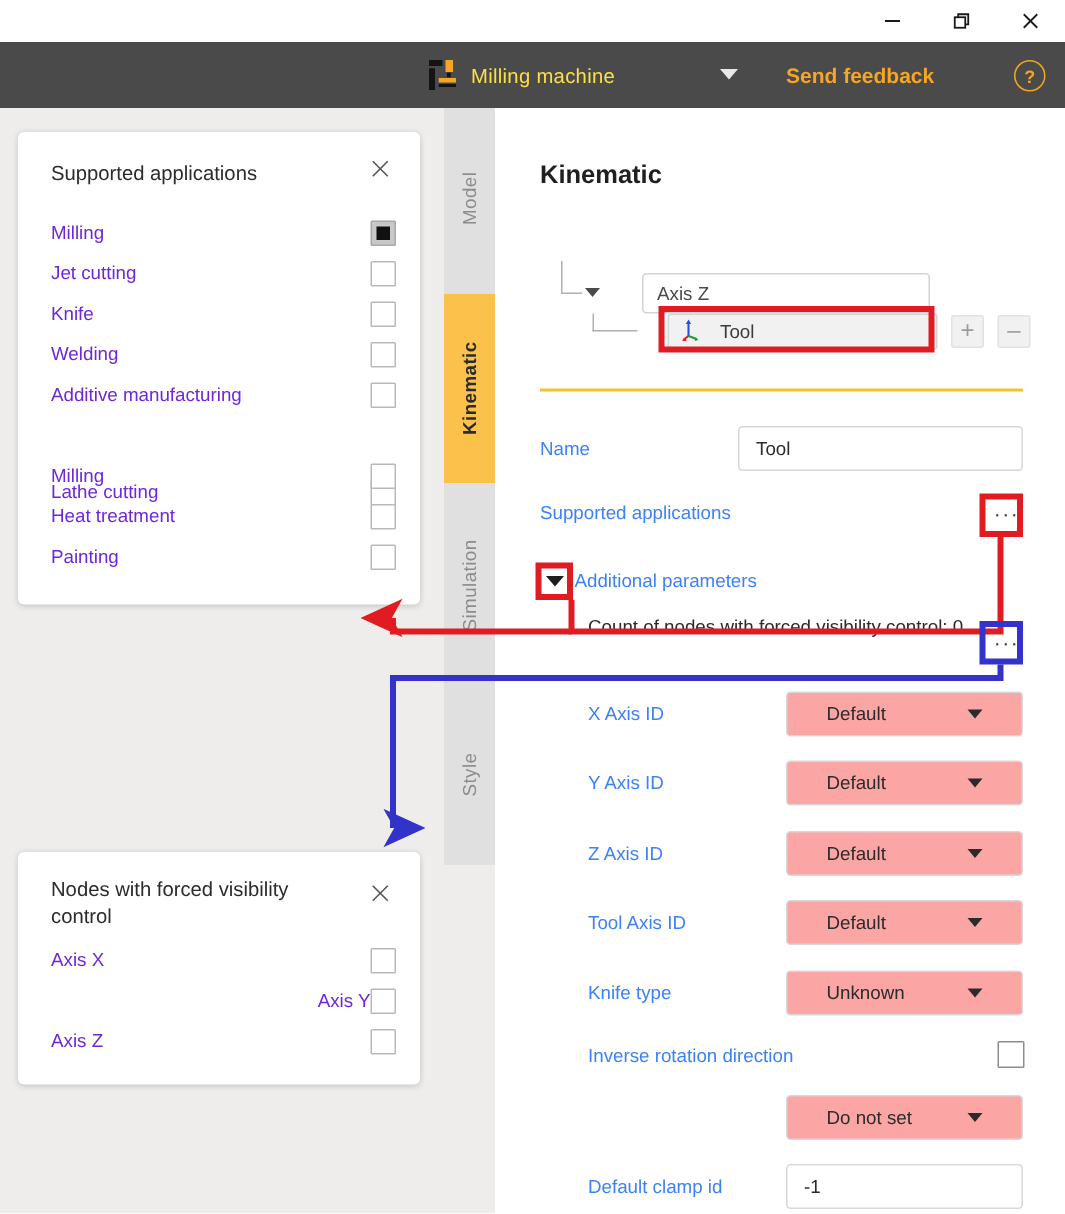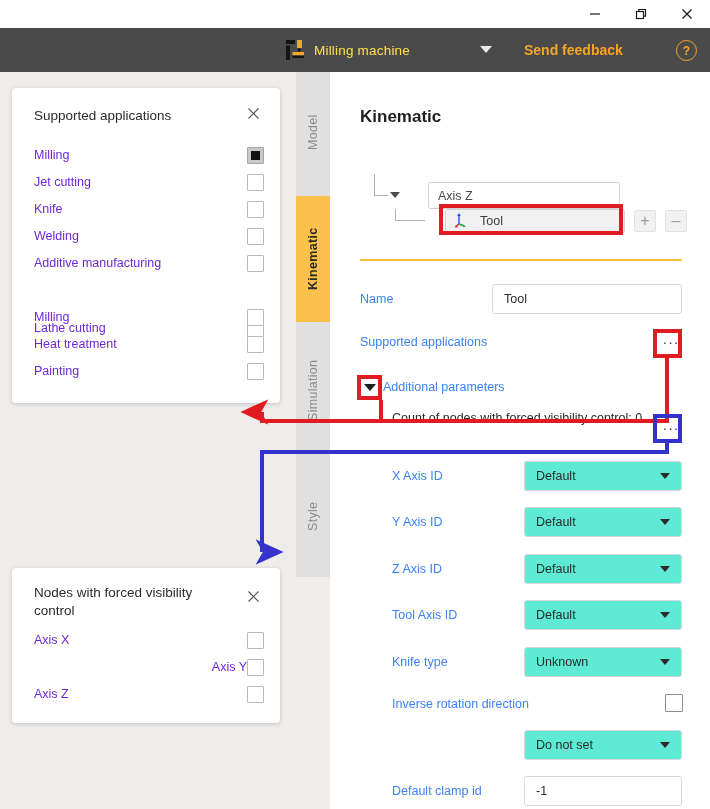--- a/index.html
+++ b/index.html
@@ -137,23 +137,23 @@
     font-size:12.5px; color:#3b82f6; white-space:nowrap;
   }
   .flabel.ind{ left:32px; }
   .finput{
     position:absolute; left:132px; top:0; width:190px; height:30px;
     border:1px solid #d8d8d8; border-radius:3px; background:#fff;
     font-size:12.5px; color:#2b2b2b; display:flex; align-items:center; padding:0 11px;
   }
   .fselect{
     position:absolute; left:164px; top:0; width:158px; height:30px;
-    border:1px solid #d8d8d8; border-radius:3px; background:#5eead4;
+    border:1px solid #d8d8d8; border-radius:3px; background:#fca5a5;
     font-size:12.5px; color:#2b2b2b; display:flex; align-items:center;
-    padding:0 11px; justify-content:space-between;
+    padding:0 26px; justify-content:space-between;
   }
   .fselect .cv{
     width:0;height:0;border-left:5px solid transparent;border-right:5px solid transparent;
     border-top:6px solid #2b2b2b;
   }
   .fcheck{
     position:absolute; left:305px; top:5px; width:18px;height:18px;
     border:1px solid #8d8d8d; background:#fff; border-radius:1px;
   }
   .dots{

